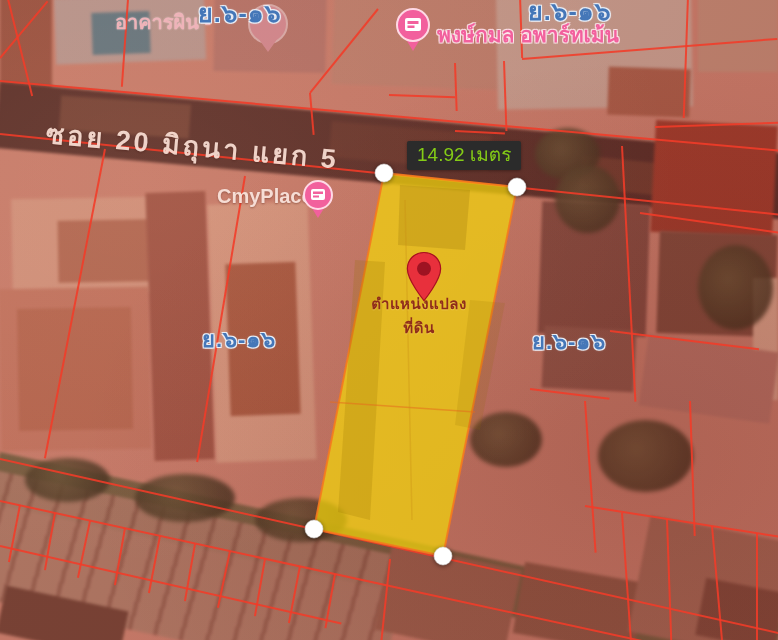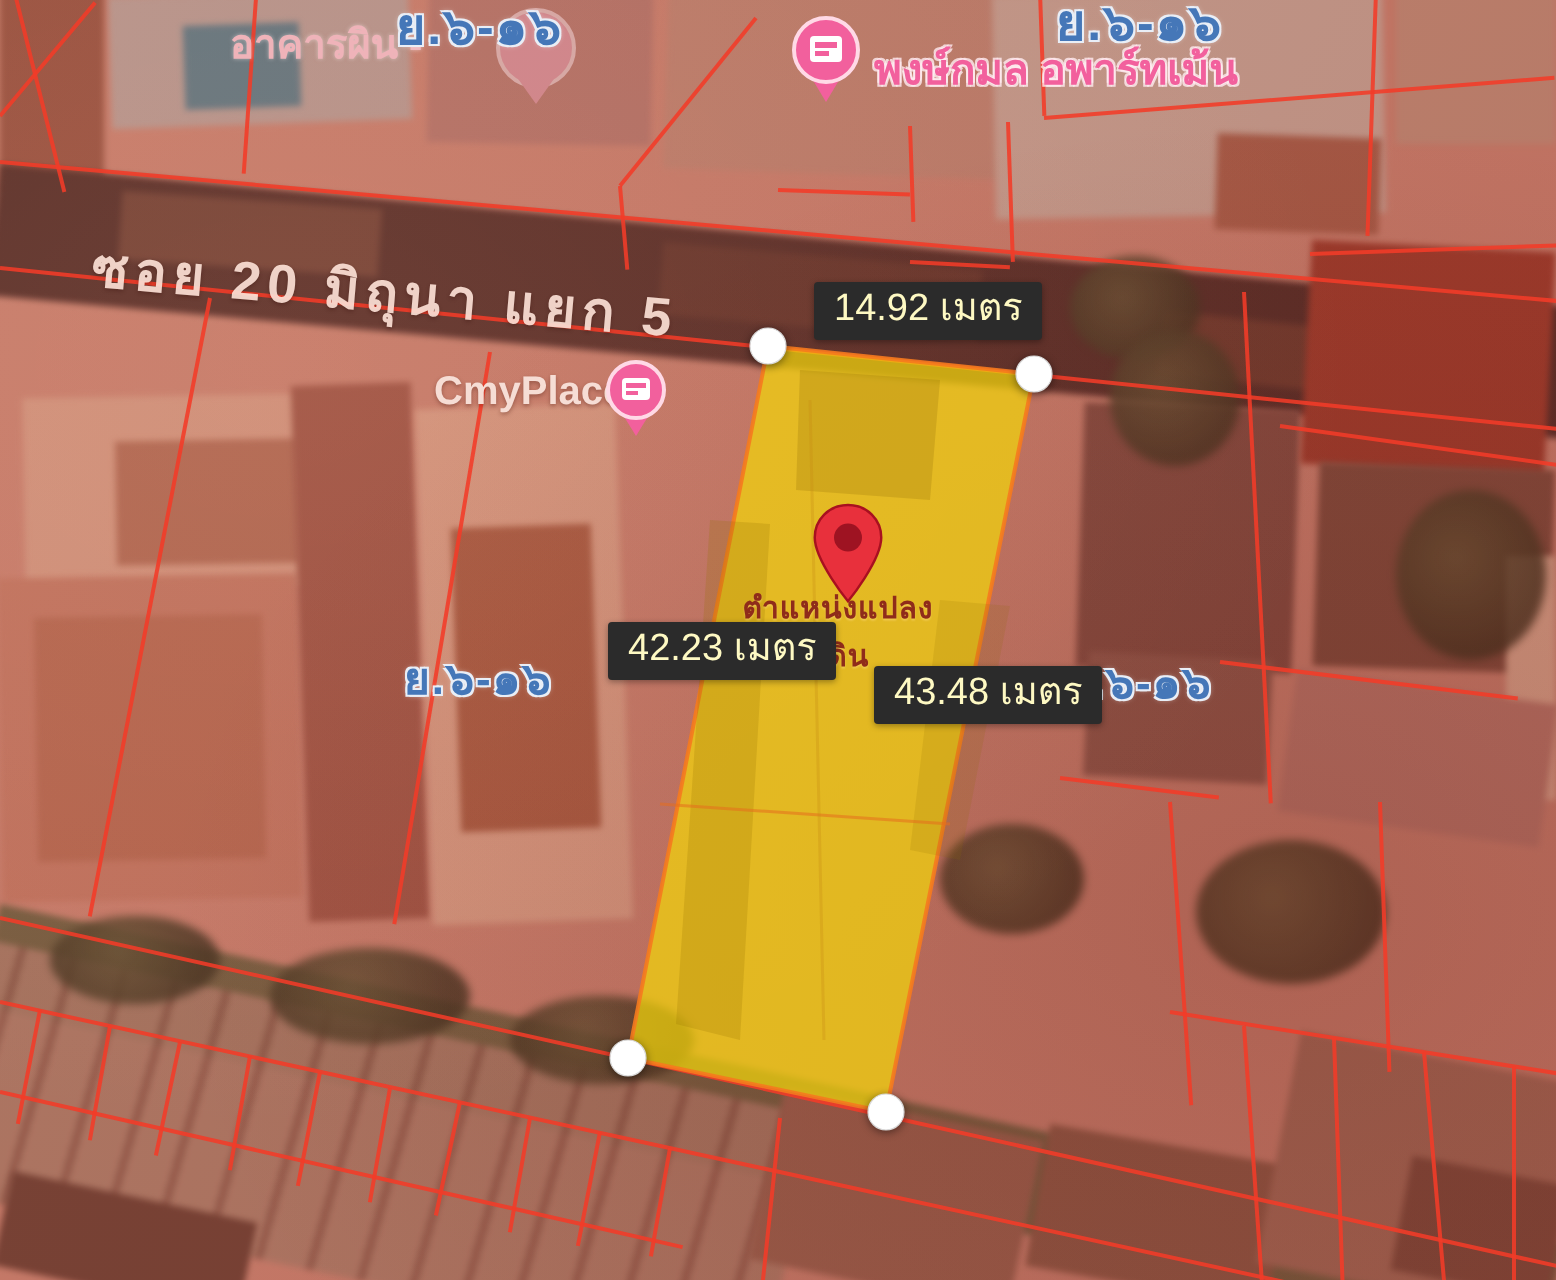--- a/index.html
+++ b/index.html
@@ -18,21 +18,21 @@
       linear-gradient(115deg, rgba(205,95,70,.10), rgba(150,45,35,.20));
   }
   .rl{position:absolute;height:2px;background:var(--parcel-line,#f23b28);
       opacity:.88;transform-origin:0 50%;z-index:20;}
   .plot-svg{position:absolute;left:0;top:0;z-index:30;}
   .plotpoly{fill:var(--plot-fill,#f2d60b);fill-opacity:.72;
             stroke:var(--plot-border,#f57a1e);stroke-width:2;stroke-opacity:.9;}
   .vertex{fill:#ffffff;stroke:#d8d8d8;stroke-width:.6;
           filter:drop-shadow(0 1px 2px rgba(0,0,0,.45));}
   .mlabel{position:absolute;z-index:50;background:var(--label-bg,#2b2b2b);
-    color:#fef9c3;font-size:19px;line-height:1.3;padding:2px 10px;border-radius:2px;
+    color:#84cc16;font-size:19px;line-height:1.3;padding:2px 10px;border-radius:2px;
     white-space:nowrap;box-shadow:0 1px 3px rgba(0,0,0,.35);}
   .zone{position:absolute;z-index:40;color:var(--zone-text,#4577b8);
     font-weight:bold;white-space:nowrap;letter-spacing:1px;
     text-shadow:-1px -1px 0 #e9eef6,1px -1px 0 #e9eef6,-1px 1px 0 #e9eef6,
                  1px 1px 0 #e9eef6,0 0 3px rgba(255,255,255,.7);}
   .street{position:absolute;left:48px;top:112px;z-index:25;
     color:rgba(255,228,217,.90);font-size:27px;font-weight:bold;
     letter-spacing:3px;white-space:nowrap;transform:rotate(5deg);
     transform-origin:0 0;text-shadow:0 1px 2px rgba(60,20,15,.35);}
   .pinktxt{position:absolute;z-index:40;font-weight:bold;white-space:nowrap;}
@@ -188,16 +188,14 @@
   <div class="pinktxt bldg">อาคารผิน -</div>
   <div class="pinktxt apt">พงษ์กมล อพาร์ทเม้น</div>
   <div class="pinktxt cmy">CmyPlace</div>
 
   <div class="zone" style="left:198px;top:-7px;font-size:25px">ย.๖-๑๖</div>
   <div class="zone" style="left:528px;top:-9px;font-size:25px">ย.๖-๑๖</div>
   <div class="zone" style="left:202px;top:322px;font-size:22px">ย.๖-๑๖</div>
   <div class="zone" style="left:532px;top:324px;font-size:22px">ย.๖-๑๖</div>
 
   <div class="mlabel" style="left:407px;top:141px">14.92 เมตร</div>
-  <div class="mlabel" style="left:304px;top:311px">42.23 เมตร</div>
-  <div class="mlabel" style="left:437px;top:333px">43.48 เมตร</div>
 
 </div>
 
 </body></html>

